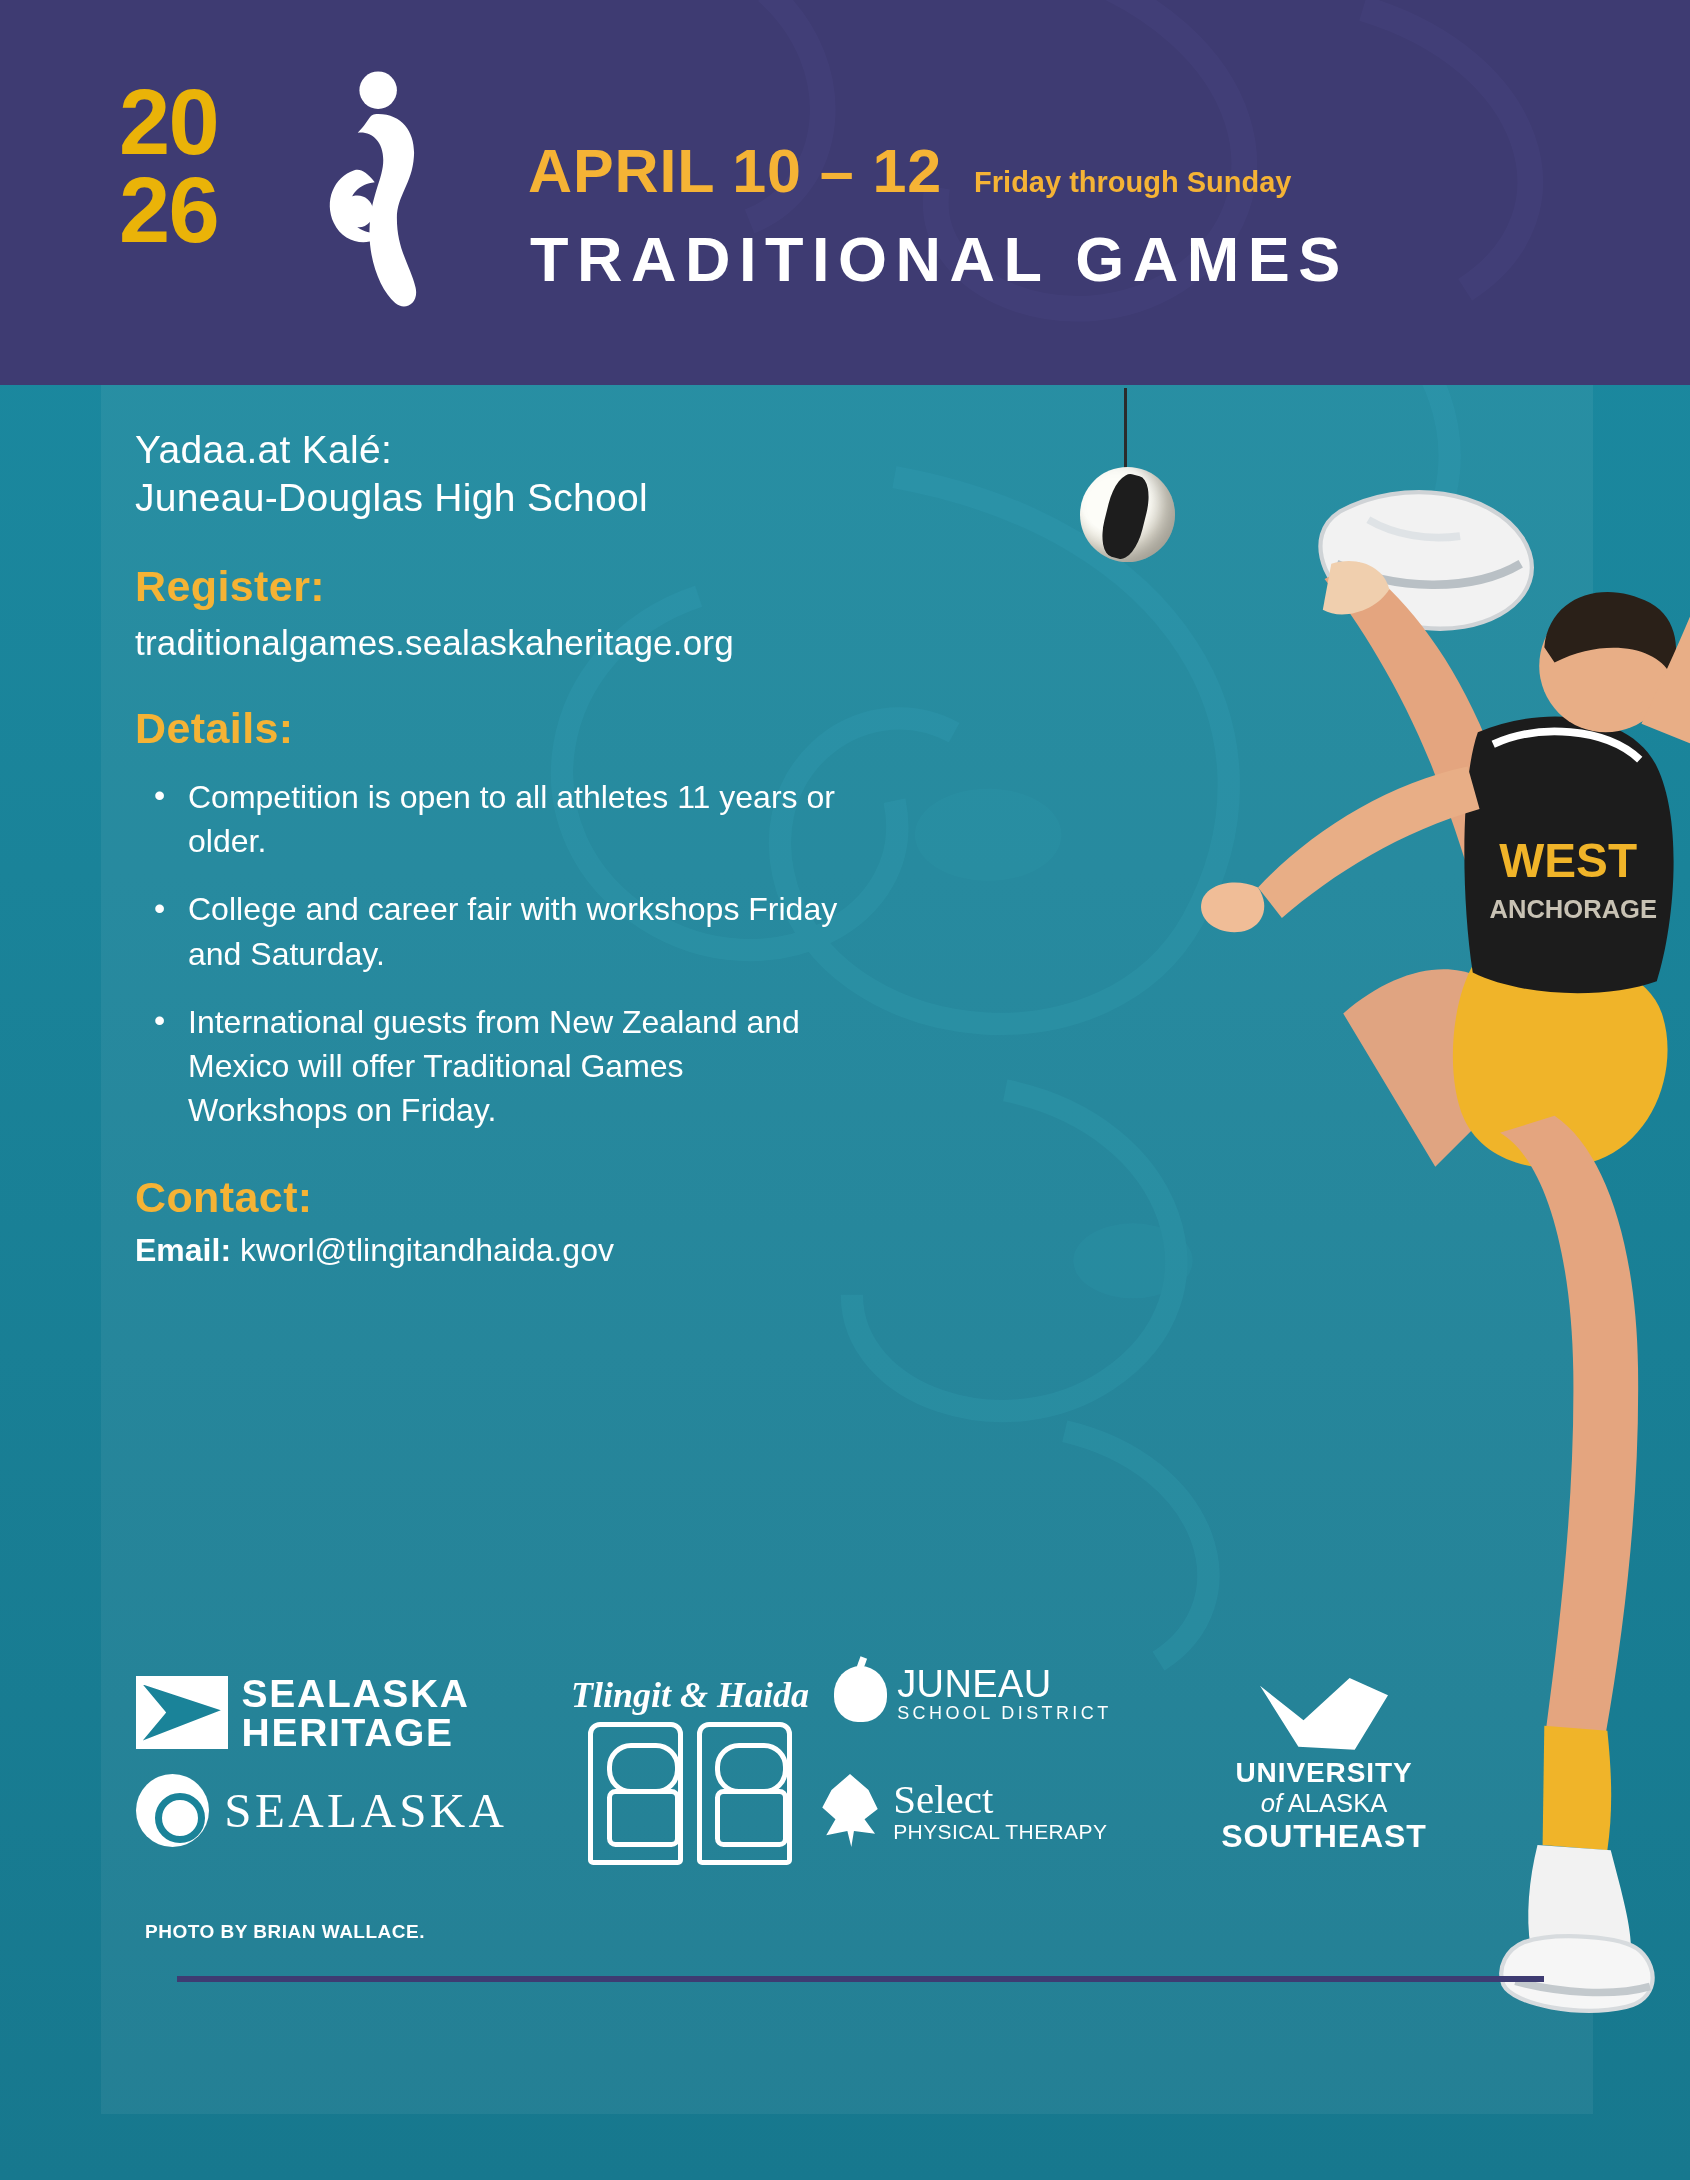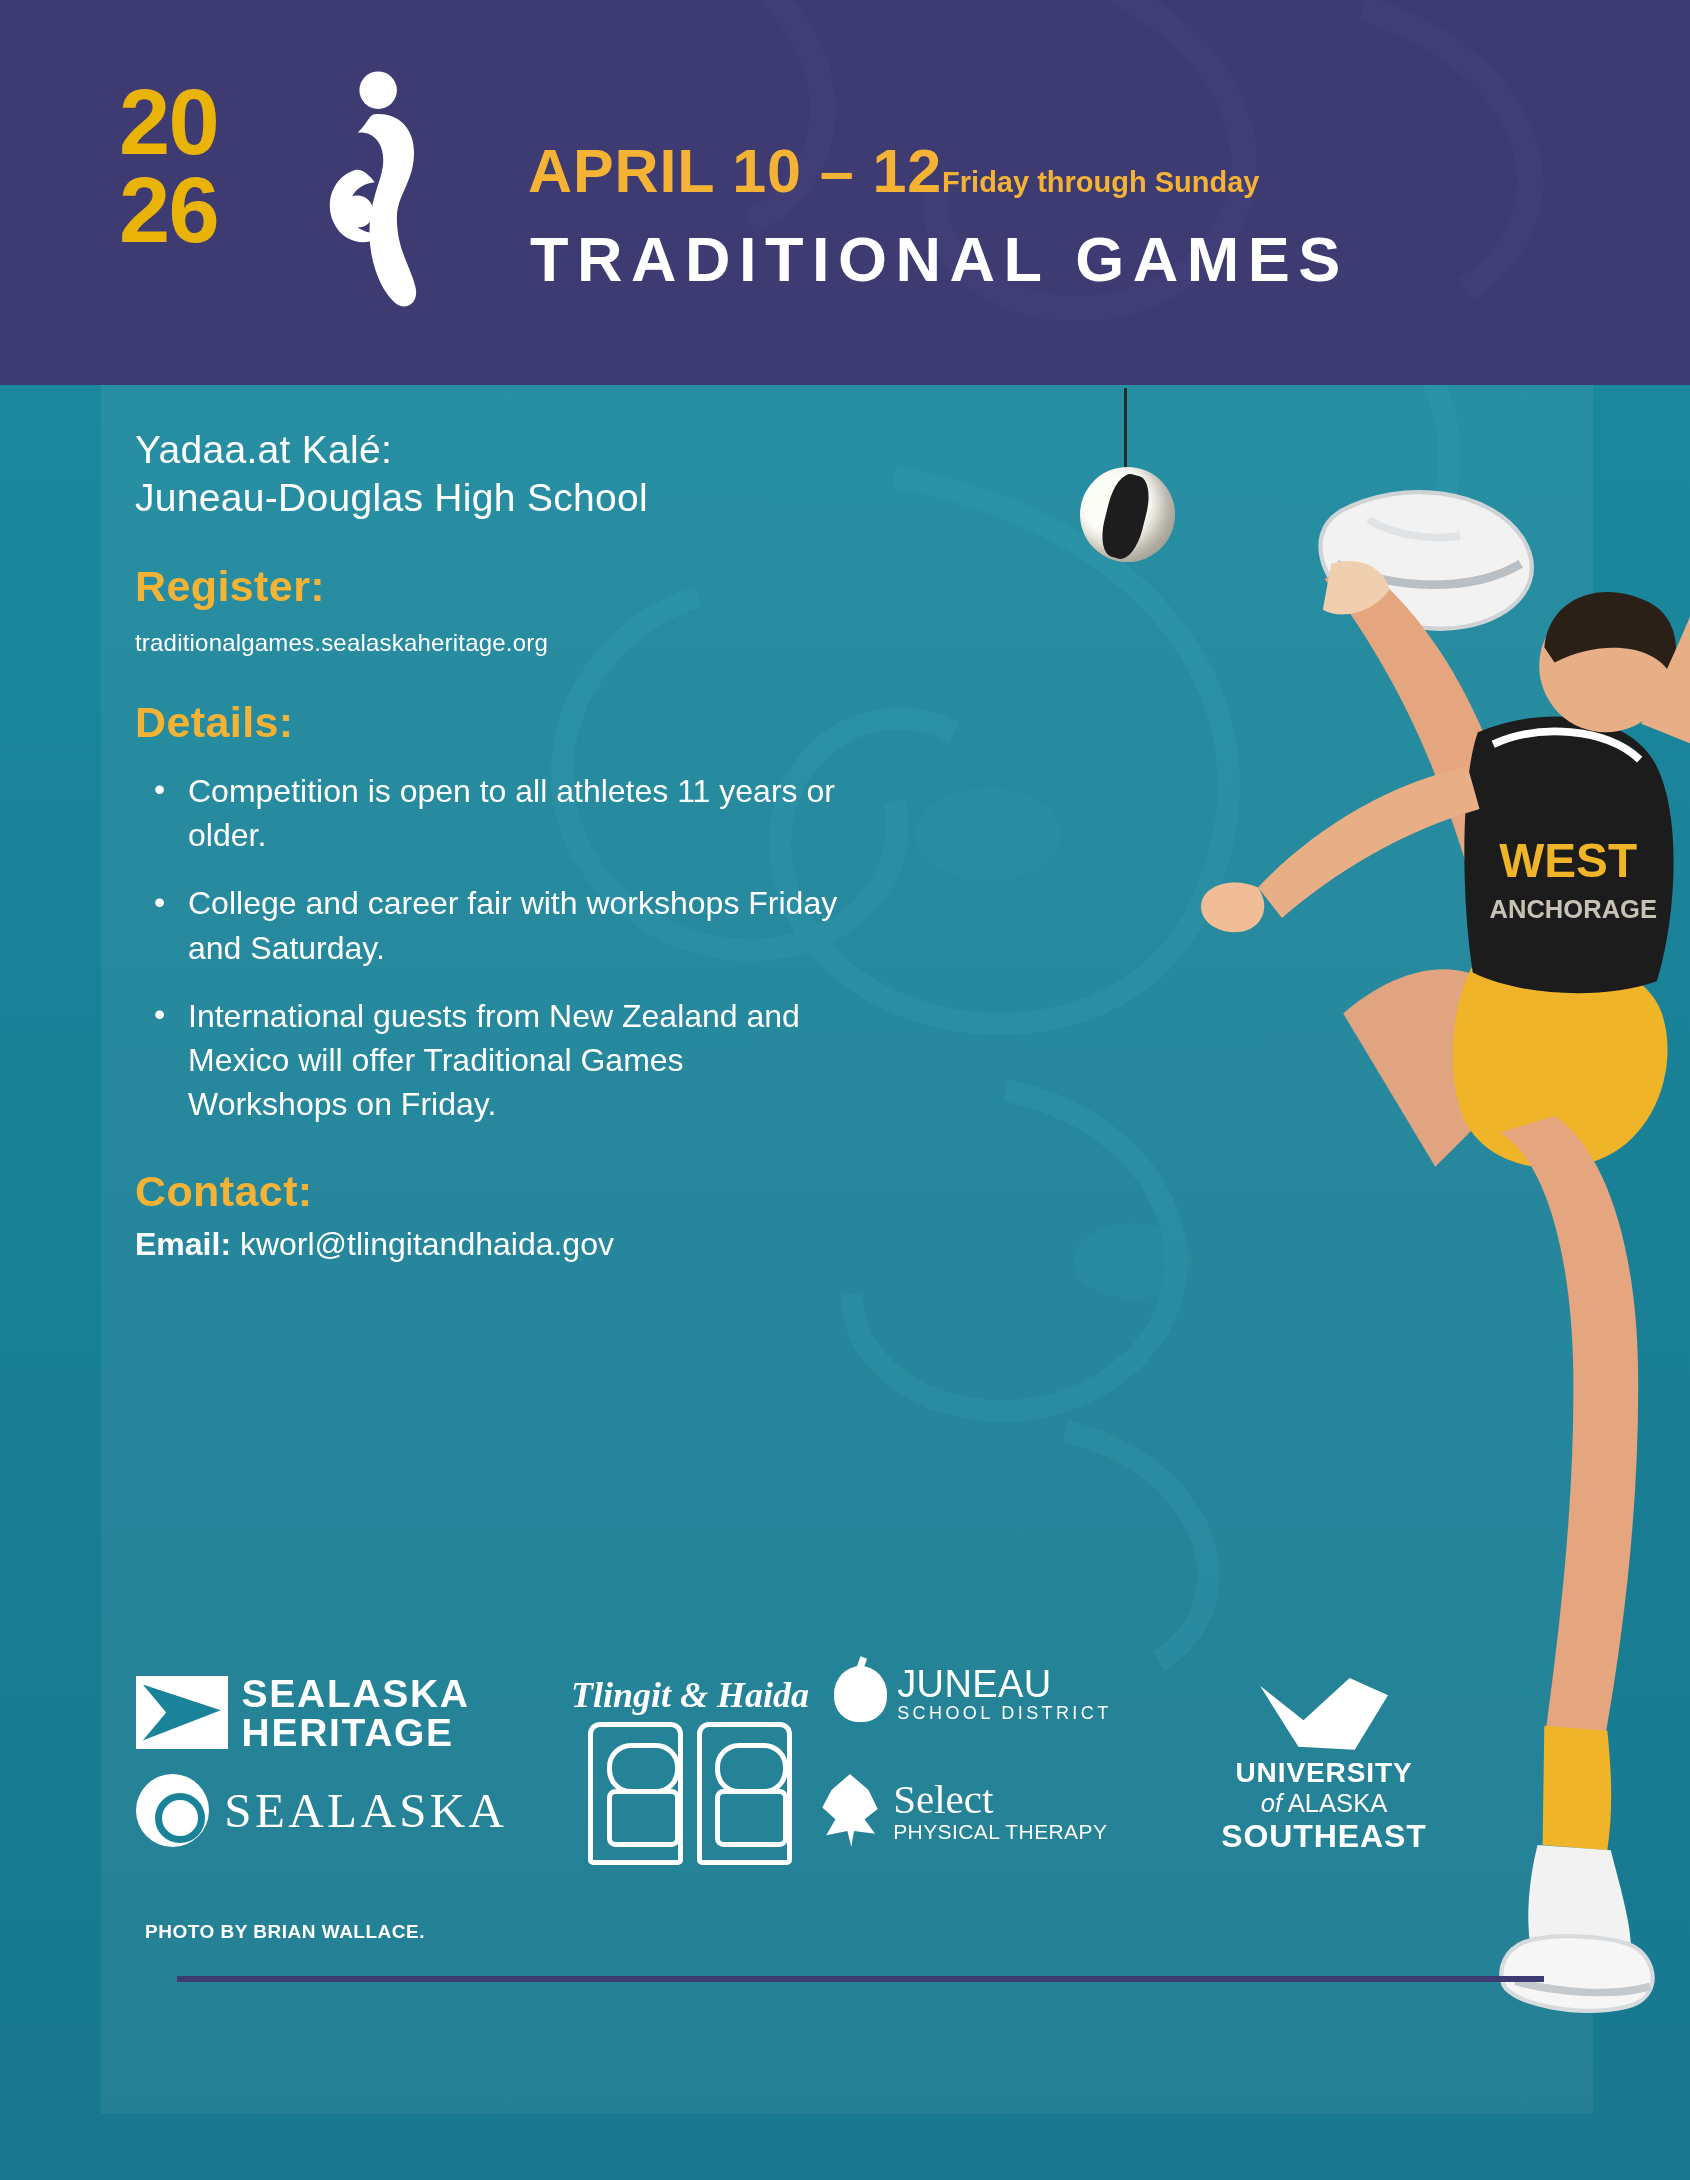--- a/index.html
+++ b/index.html
@@ -52,20 +52,21 @@
     top: 68px;
     width: 128px;
     height: 247px;
   }
   .date-line {
     position: absolute;
     left: 528px;
     top: 136px;
     display: flex;
     align-items: baseline;
+    gap: 32px;
   }
   .date-main {
     color: #f5b335;
     font-weight: bold;
     font-size: 61px;
     letter-spacing: 0.9px;
   }
   .date-sub {
     color: #f5b335;
     font-weight: bold;
@@ -103,22 +104,22 @@
     letter-spacing: 0.3px;
   }
   .h-gold {
     color: #f5b335;
     font-weight: bold;
     font-size: 43px;
     margin-top: 41px;
     letter-spacing: 0.4px;
   }
   .url {
-    font-size: 24px;
-    margin-top: 18px;
+    font-size: 35px;
+    margin-top: 12px;
     letter-spacing: 0.2px;
   }
   ul.details {
     list-style: none;
     margin-top: 22px;
   }
   ul.details li {
     position: relative;
     padding-left: 53px;
     font-size: 32px;

